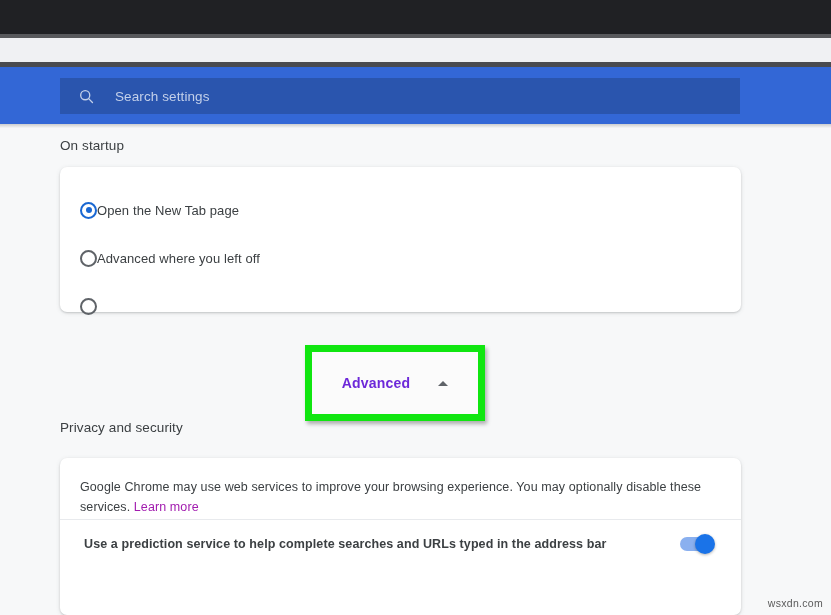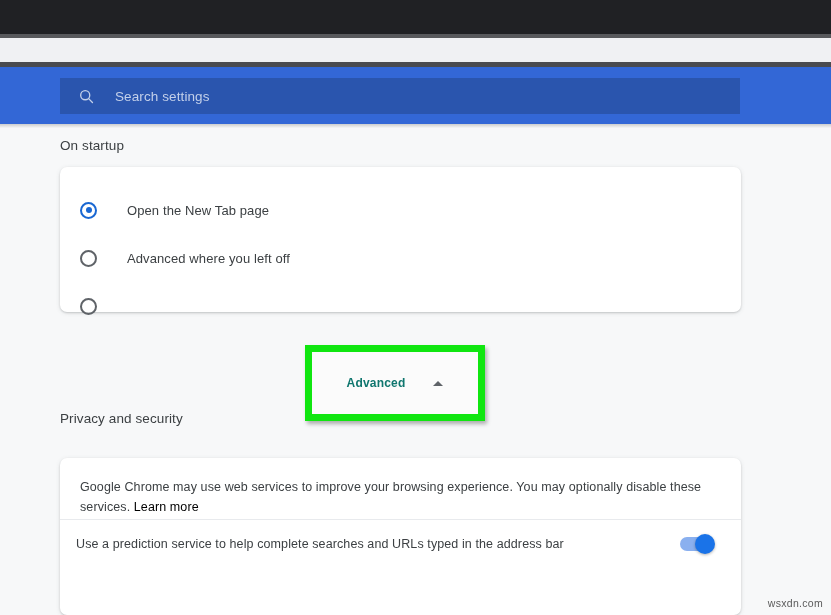--- a/index.html
+++ b/index.html
@@ -82,21 +82,21 @@
   }
 
   .section-title {
     position: absolute;
     left: 60px;
     color: #3c4043;
     font-size: 13.5px;
     letter-spacing: .1px;
   }
   #title-on-startup { top: 10px; }
-  #title-privacy   { top: 283px; text-align: right; }
+  #title-privacy   { top: 292px; text-align: right; }
 
   .card {
     position: absolute;
     left: 60px;
     width: 681px;
     background: #ffffff;
     border-radius: 7px;
     box-shadow: 0 1px 2px rgba(60,64,67,.22), 0 1px 5px rgba(60,64,67,.10);
   }
   #card-startup { top: 39px; height: 145px; }
@@ -125,21 +125,20 @@
   .radio.checked { border-color: #1967d2; }
   .radio.checked::after {
     content: "";
     position: absolute;
     top: 3.5px; left: 3.5px;
     width: 6px; height: 6px;
     border-radius: 50%;
     background: #1967d2;
   }
   .radio-label {
-    margin-left: 30px;
     font-size: 13px;
     color: #3c4043;
     letter-spacing: .1px;
   }
 
   
   .advanced-wrap {
     position: absolute;
     top: 217px; left: 305px;
     width: 180px; height: 76px;
@@ -149,59 +148,60 @@
     display: flex;
     align-items: center;
     justify-content: center;
   }
   .advanced-inner {
     display: flex;
     align-items: center;
     gap: 28px;
   }
   .advanced-label {
-    font-size: 12px;
+    font-size: 14px;
     font-weight: bold;
-    color: #0f766e;
+    color: #6d28d9;
     letter-spacing: .2px;
   }
   .chevron-up {
     width: 0; height: 0;
     border-left: 5px solid transparent;
     border-right: 5px solid transparent;
     border-bottom: 5px solid #5f6368;
   }
 
   
   .privacy-text {
     position: absolute;
     top: 19px; left: 20px;
     width: 640px;
     font-size: 12.5px;
     line-height: 20px;
     color: #3c4043;
     letter-spacing: .1px;
   }
-  .link { color: #000000; }
+  .link { color: #a21caf; }
 
   .toggle-row {
     position: absolute;
     left: 0; width: 681px; height: 48px;
     border-top: 1px solid #e8eaed;
     display: flex;
     align-items: center;
   }
   #toggle-row-1 { top: 61px; }
   #toggle-row-2 { top: 109px; }
 
   .toggle-label {
-    margin-left: 16px;
+    margin-left: 24px;
     font-size: 12.5px;
     color: #3c4043;
     letter-spacing: .1px;
+    font-weight: bold;
   }
   .toggle {
     position: absolute;
     right: 28px;
     width: 33px; height: 14px;
     border-radius: 7px;
     background: #8ab0ef;
   }
   .toggle .knob {
     position: absolute;

